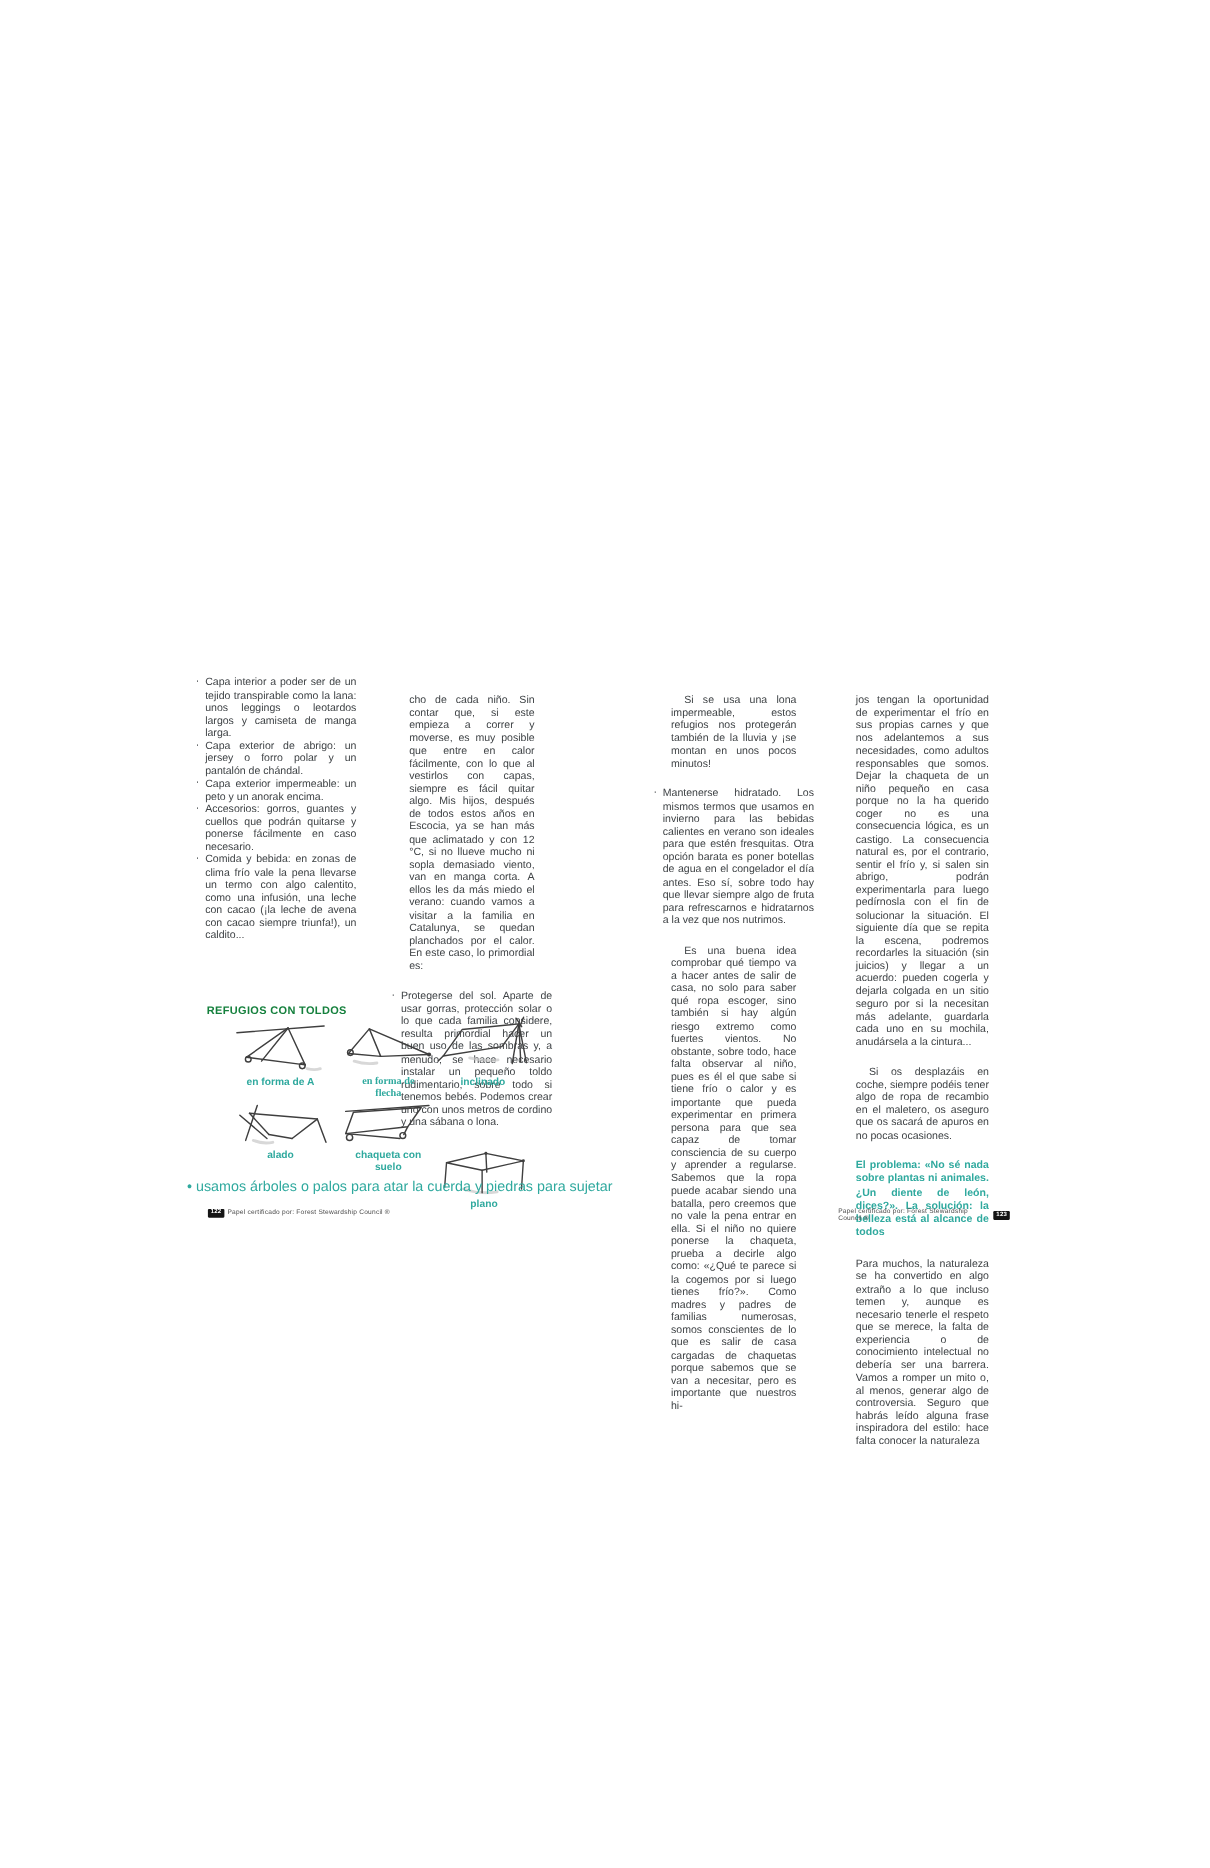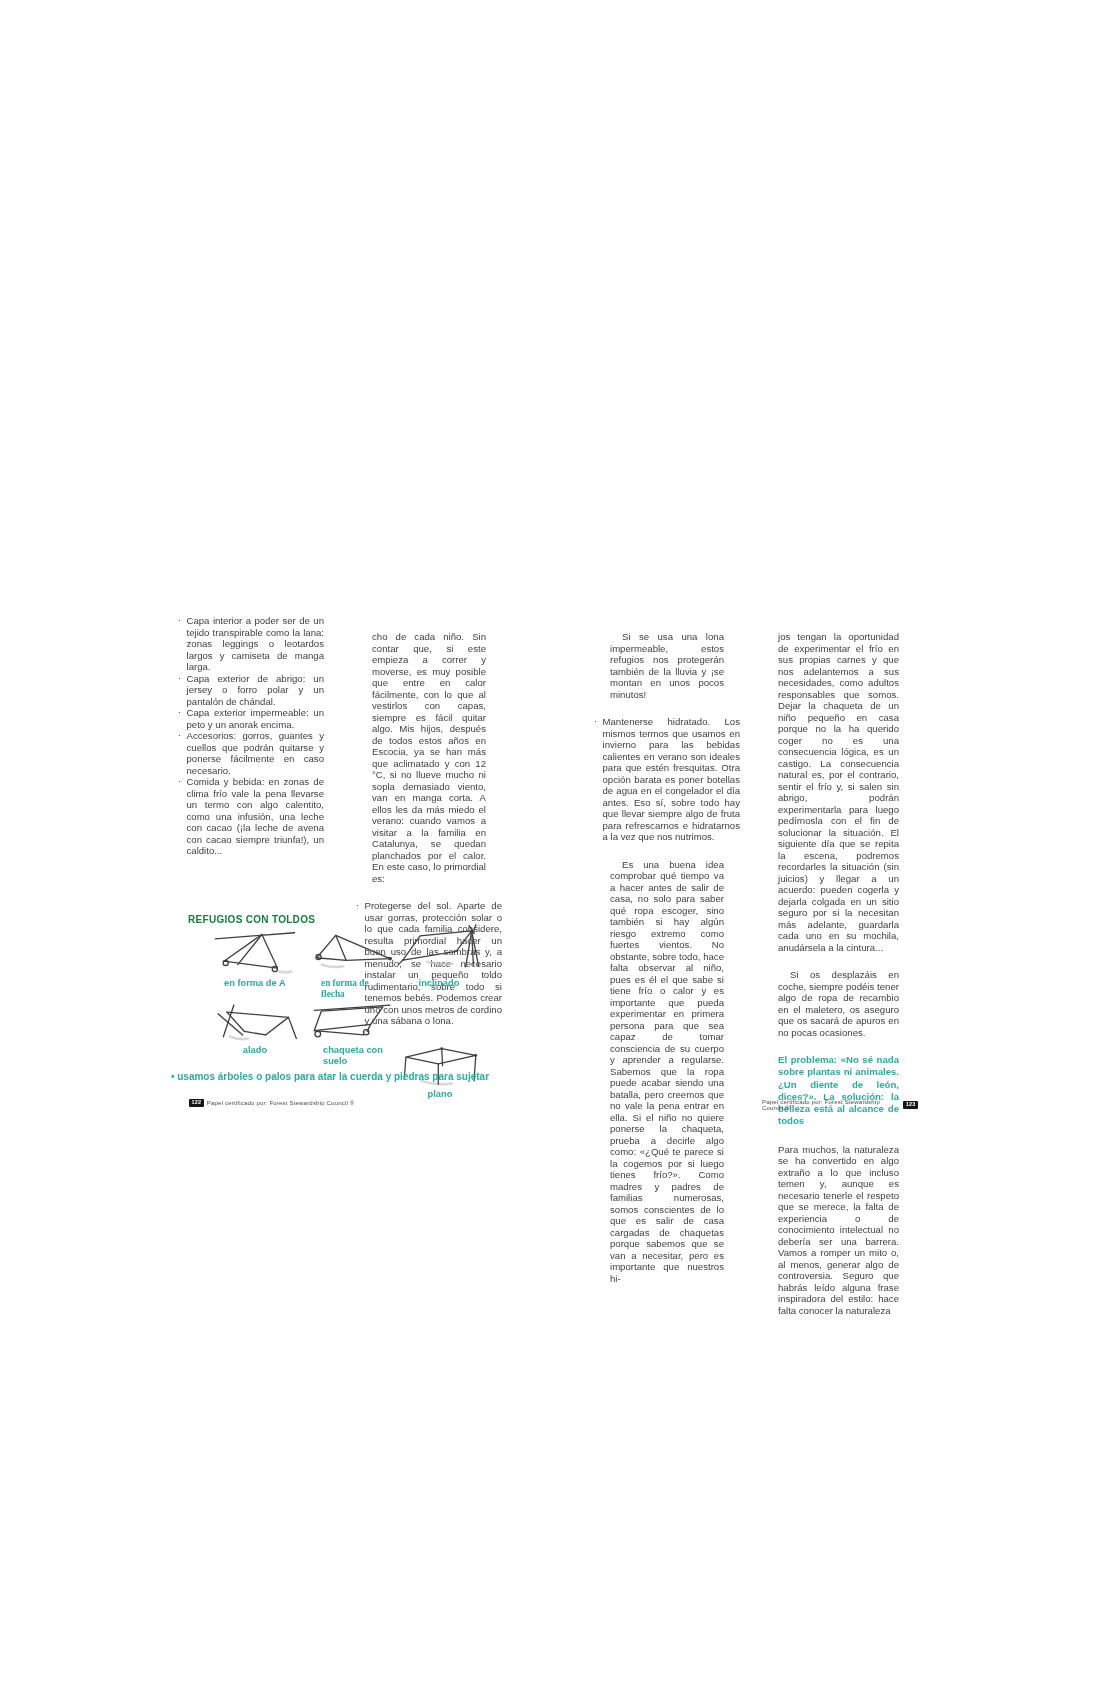--- a/index.html
+++ b/index.html
@@ -14,42 +14,42 @@
   .bullets{list-style:none;margin:0;padding:0;}
   .bullets li{position:relative;padding-left:8.5px;}
   .mk{position:absolute;left:0;top:-1px;color:#3e4245;}
   .bitem{position:relative;padding-left:8.5px;}
   .section-heading{position:absolute;left:188px;top:906px;font-size:10px;font-weight:bold;
        color:#15803d;letter-spacing:.3px;white-space:nowrap;}
   .subheading{font-weight:bold;color:#2fa99e;margin-top:12px;line-height:12.3px;}
   .p-after-head{margin-top:3px;}
   .dcell{position:absolute;display:flex;flex-direction:column;align-items:center;}
   .dcell svg{display:block;}
-  .dlabel{font-size:9.3px;font-weight:bold;color:#2fa99e;line-height:11px;margin-top:3px;}
-  .note{position:absolute;left:170px;top:1071px;width:320px;text-align:center;font-size:10px;
-       font-weight:bold;color:#2fa99e;white-space:nowrap;}
+  .dlabel{font-size:9.3px;font-weight:bold;color:#2fa99e;line-height:11px;text-align:center;margin-top:3px;}
+  .note{position:absolute;left:170px;top:1071px;width:320px;text-align:center;font-size:13px;
+       font-weight:normal;color:#2fa99e;white-space:nowrap;}
   .footer{position:absolute;top:1099px;display:flex;align-items:center;gap:3px;
        font-size:6px;letter-spacing:.2px;color:#4a4a4a;}
   .footer-left{left:189px;}
   .footer-right{left:762px;width:156px;justify-content:flex-end;}
   .badge{background:#151515;color:#ffffff;font-size:5.5px;font-weight:bold;
        padding:1px 2.5px;border-radius:1px;line-height:1;}
   .stroke{fill:none;stroke:#3f3f3f;stroke-width:1.5;stroke-linecap:round;stroke-linejoin:round;}
   .shadow{fill:none;stroke:#c7c7c7;stroke-width:3;opacity:.7;stroke-linecap:round;}
 </style>
 </head>
 <body>
 
 <div class="canvas">
 
   <div class="col" style="left:178px;">
     <ul class="bullets">
       <li>
         <span class="mk">·</span>
-        <span>Capa interior a poder ser de un tejido transpirable como la lana: zonas leggings o leotardos largos y camiseta de manga larga.</span>
+        <span>Capa interior a poder ser de un tejido transpirable como la lana: unos leggings o leotardos largos y camiseta de manga larga.</span>
       </li>
       <li>
         <span class="mk">·</span>
         <span>Capa exterior de abrigo: un jersey o forro polar y un pantalón de chándal.</span>
       </li>
       <li>
         <span class="mk">·</span>
         <span>Capa exterior impermeable: un peto y un anorak encima.</span>
       </li>
       <li>

